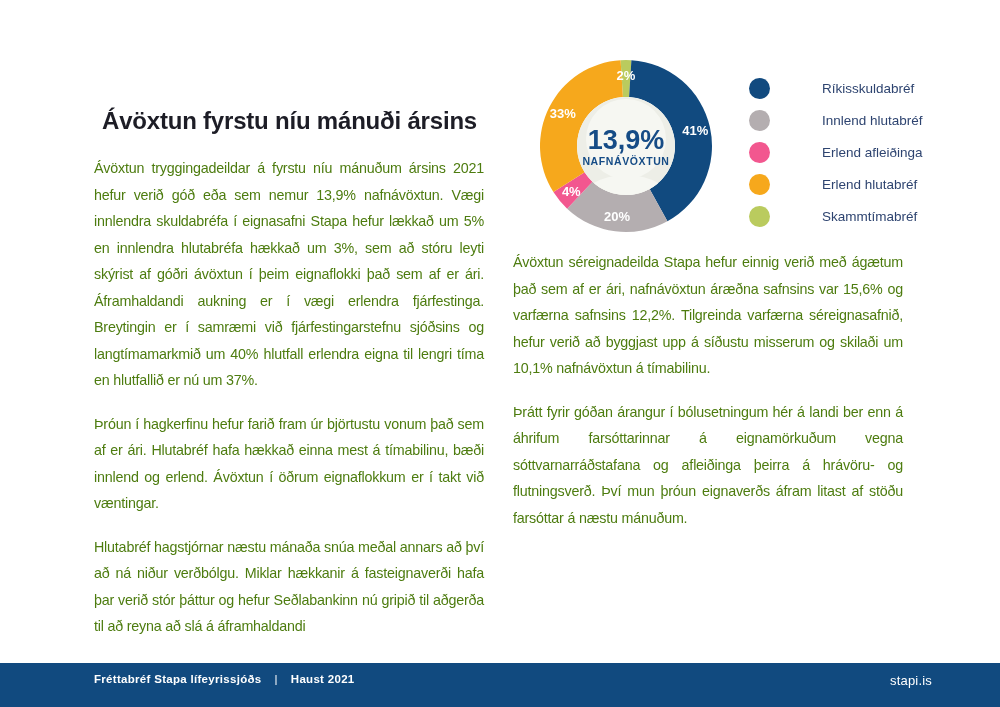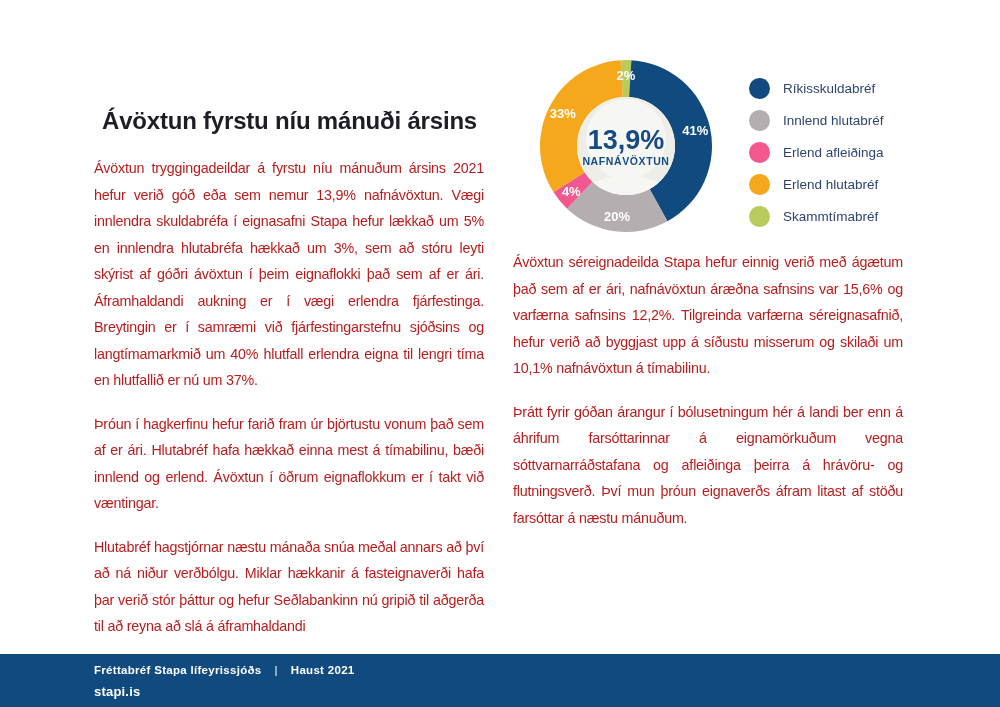--- a/index.html
+++ b/index.html
@@ -5,41 +5,41 @@
   html,body{margin:0;padding:0;background:#ffffff;}
   .page{position:relative;width:1000px;height:707px;background:#ffffff;
         font-family:"Liberation Sans",sans-serif;overflow:hidden;}
 
   .title{position:absolute;left:94px;top:99px;margin:8px;width:420px;
          font-size:24px;font-weight:bold;color:#1d1d26;letter-spacing:-0.2px;}
 
   .col{position:absolute;width:390px;}
   .col-left{left:94px;top:155px;}
   .col-right{left:513px;top:249px;}
-  .col p{margin:0 0 17px 0;font-size:14.3px;line-height:26.5px;color:#b91c1c;
+  .col p{margin:0 0 17px 0;font-size:14.3px;line-height:26.5px;color:#4d7c0f;
          text-align:justify;letter-spacing:-0.2px;}
   .col p:last-child{margin-bottom:16px;}
 
   .chart{position:absolute;left:531px;top:51px;margin:0;width:190px;height:190px;}
   .seg-label{fill:#ffffff;font-size:13px;font-weight:bold;text-anchor:middle;}
   .center-value{fill:#164c86;font-size:27px;font-weight:bold;text-anchor:middle;}
   .center-caption{fill:#164c86;font-size:10.5px;font-weight:bold;text-anchor:middle;
                   letter-spacing:0.6px;}
 
   .legend{position:absolute;left:749px;top:72px;}
-  .legend-row{display:flex;align-items:center;height:32px;}
+  .legend-row{display:flex;align-items:center;height:32px;gap:39px;}
   .legend-dot{width:21px;height:21px;border-radius:50%;margin-right:13px;flex:0 0 auto;}
   .legend-label{font-size:13.5px;color:#2e4470;}
 
-  .footer{position:absolute;left:0;right:0;bottom:0;height:53px;background:#114a7f;
+  .footer{position:absolute;left:0;right:0;bottom:0;height:44px;background:#114a7f;
           box-sizing:border-box;display:flex;justify-content:space-between;
-          align-items:flex-start;padding:10px 68px 8px 94px;color:#ffffff;flex-direction:column;}
+          align-items:flex-start;padding:10px 68px 8px 94px;color:#ffffff;}
   .footer-left{font-size:11.5px;font-weight:bold;letter-spacing:0.3px;}
   .footer-sep{margin:0 13px;font-weight:normal;}
-  .footer-site{font-size:13px;font-weight:bold;letter-spacing:0.2px;}
+  .footer-site{font-size:13px;font-weight:normal;letter-spacing:0.2px;}
 </style>
 </head>
 <body>
 
 <div class="page">
 
   <h1 class="title">Ávöxtun fyrstu níu mánuði ársins</h1>
 
   <section class="col col-left" id="left-col">
       <p>Ávöxtun tryggingadeildar á fyrstu níu mánuðum ársins 2021 hefur verið góð eða sem nemur 13,9% nafnávöxtun. Vægi innlendra skuldabréfa í eignasafni Stapa hefur lækkað um 5% en innlendra hlutabréfa hækkað um 3%, sem að stóru leyti skýrist af góðri ávöxtun í þeim eignaflokki það sem af er ári. Áframhaldandi aukning er í vægi erlendra fjárfestinga. Breytingin er í samræmi við fjárfestingarstefnu sjóðsins og langtímamarkmið um 40% hlutfall erlendra eigna til lengri tíma en hlutfallið er nú um 37%.</p>

